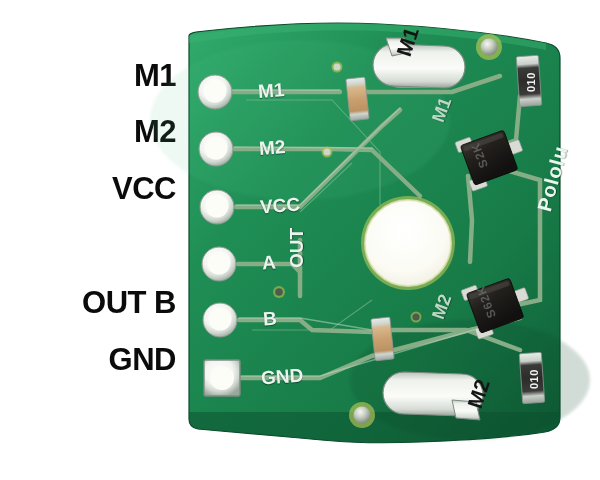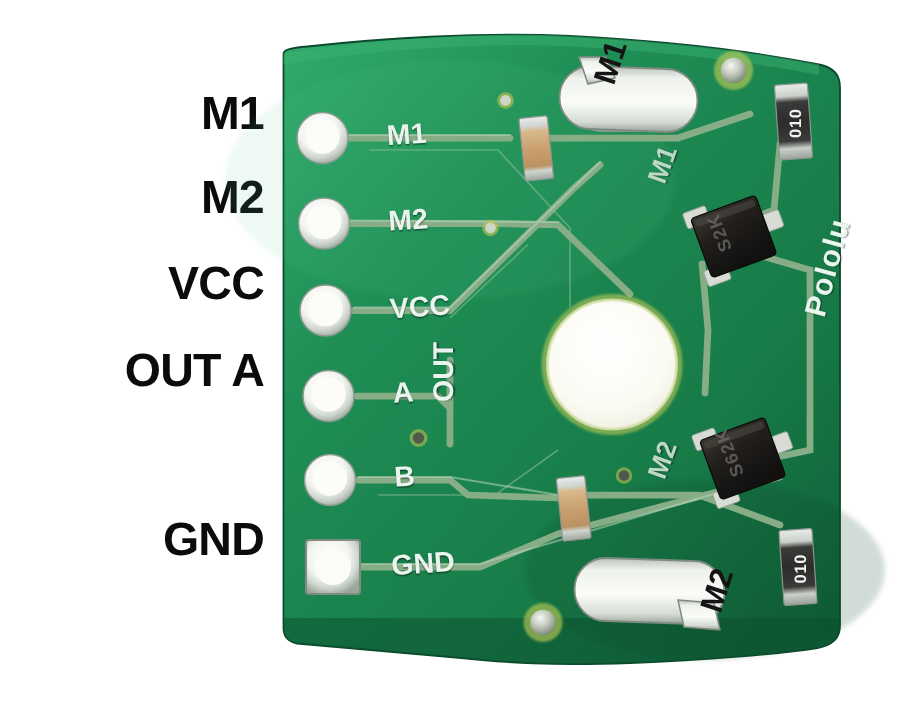--- a/index.html
+++ b/index.html
@@ -58,21 +58,21 @@
 </style>
 </head>
 <body>
 
 <div id="stage">
 
   <div class="labels">
     <div class="pin-label" style="top:60px">M1</div>
     <div class="pin-label" style="top:116px">M2</div>
     <div class="pin-label" style="top:173px">VCC</div>
-    <div class="pin-label" style="top:231px">OUT A</div>
+    <div class="pin-label" style="top:287px">OUT B</div>
     <div class="pin-label" style="top:344px">GND</div>
   </div>
 
   <div class="board-wrap">
 
     <svg class="board" width="600" height="480" viewBox="0 0 600 480">
       <defs>
         <linearGradient id="gBoard" x1="0" y1="0" x2="1" y2="1">
           <stop offset="0%" stop-color="#2aa063"></stop>
           <stop offset="35%" stop-color="#1d8a52"></stop>

